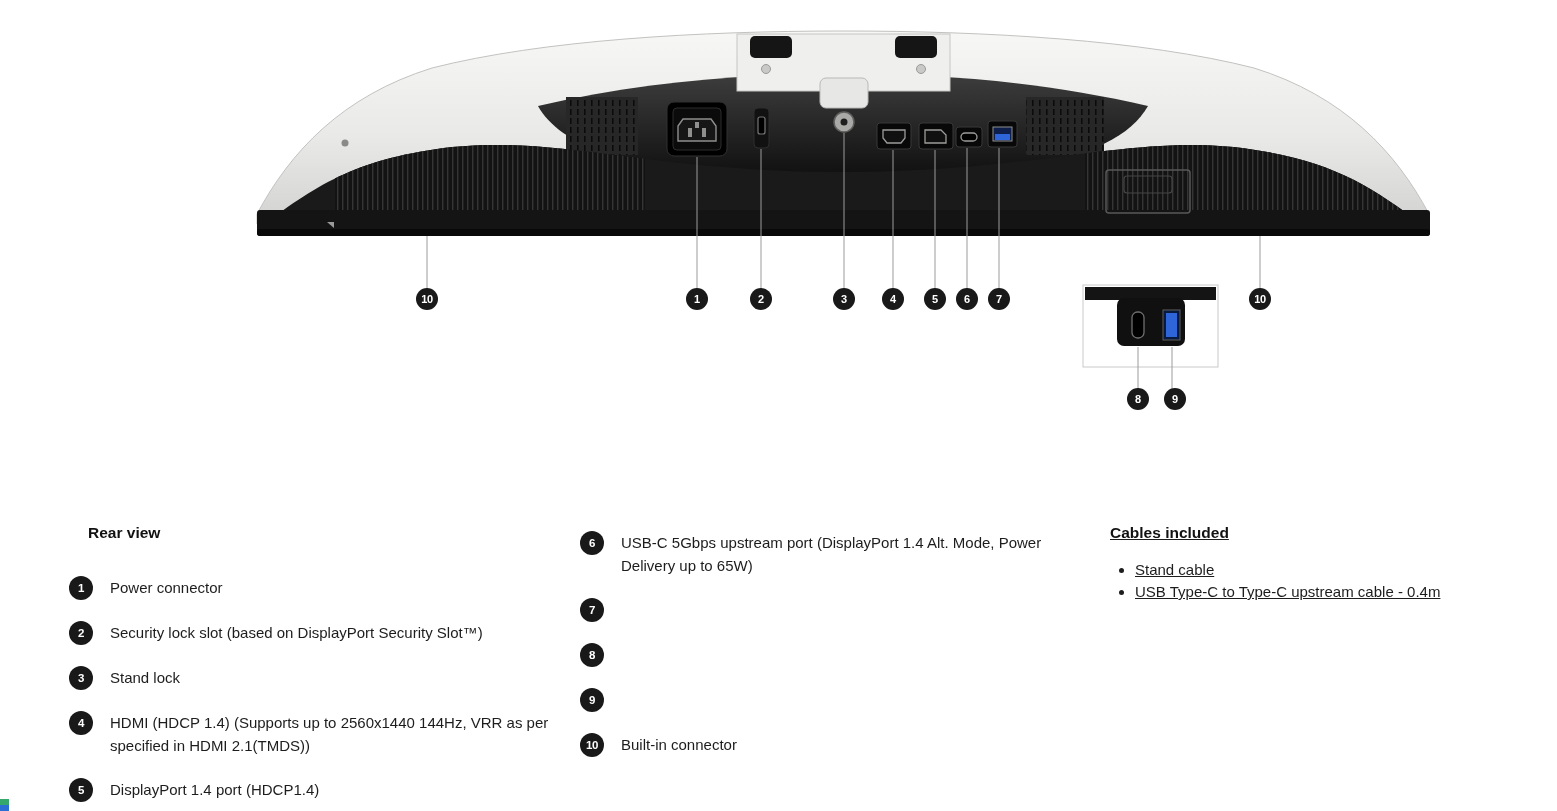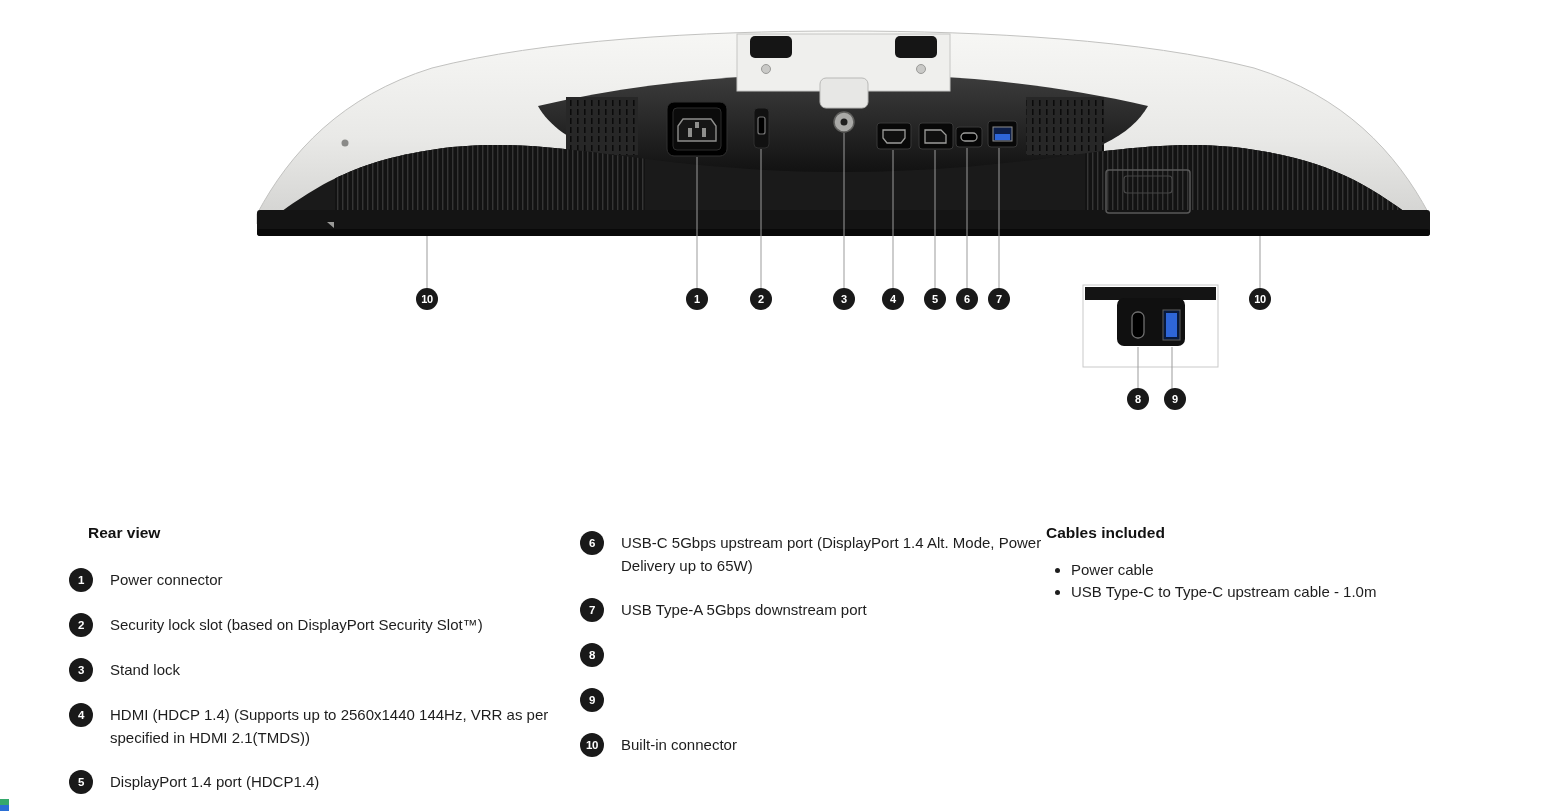--- a/index.html
+++ b/index.html
@@ -12,24 +12,24 @@
 
   .callout {
     position:absolute; width:22px; height:22px; border-radius:50%;
     background:#191919; color:#fff; display:flex; align-items:center; justify-content:center;
     font-size:11px; font-weight:700; letter-spacing:-0.3px;
   }
 
   .col { position:absolute; }
   .col-left  { left:69px;  top:523px; width:505px; }
   .col-mid   { left:580px; top:531px; width:490px; }
-  .col-right { left:1046px; top:523px; width:380px; }
+  .col-right { left:1110px; top:523px; width:380px;text-decoration:underline; }
 
   .sec-title { font-size:15.5px; font-weight:700; color:#111; margin:0; line-height:20px; }
-  .col-left .sec-title { margin-left:19px; margin-bottom:25px; }
+  .col-left .sec-title { margin-left:19px; margin-bottom:33px; }
   .col-right .sec-title { margin-bottom:16px; }
 
   .item { display:flex; align-items:flex-start; margin-bottom:21px; }
   .item .num {
     flex:0 0 24px; width:24px; height:24px; border-radius:50%; background:#191919;
     color:#fff; font-size:11.5px; font-weight:700; display:flex; align-items:center;
     justify-content:center; letter-spacing:-0.3px;
   }
   .item .txt { flex:1; margin-left:17px; font-size:15px; line-height:23px; color:#1d1d1d; }
 
@@ -227,36 +227,35 @@
     </div>
   </div>
 
   <div class="col col-mid">
     <div class="item">
       <span class="num">6</span>
       <span class="txt">USB-C 5Gbps upstream port (DisplayPort 1.4 Alt. Mode, Power Delivery up to 65W)</span>
     </div>
     <div class="item">
       <span class="num">7</span>
-      <span class="txt">USB Type-A 5Gbps downstream port</span>
     </div>
     <div class="item">
       <span class="num">8</span>
     </div>
     <div class="item">
       <span class="num">9</span>
     </div>
     <div class="item">
       <span class="num">10</span>
       <span class="txt">Built-in connector</span>
     </div>
   </div>
 
   <div class="col col-right">
     <h3 class="sec-title">Cables included</h3>
     <ul class="cable-list">
-      <li>Power cable</li>
-      <li>USB Type-C to Type-C upstream cable - 1.0m</li>
+      <li>Stand cable</li>
+      <li>USB Type-C to Type-C upstream cable - 0.4m</li>
     </ul>
   </div>
 
   <div class="artifact"></div>
 </div>
 
 </body></html>

